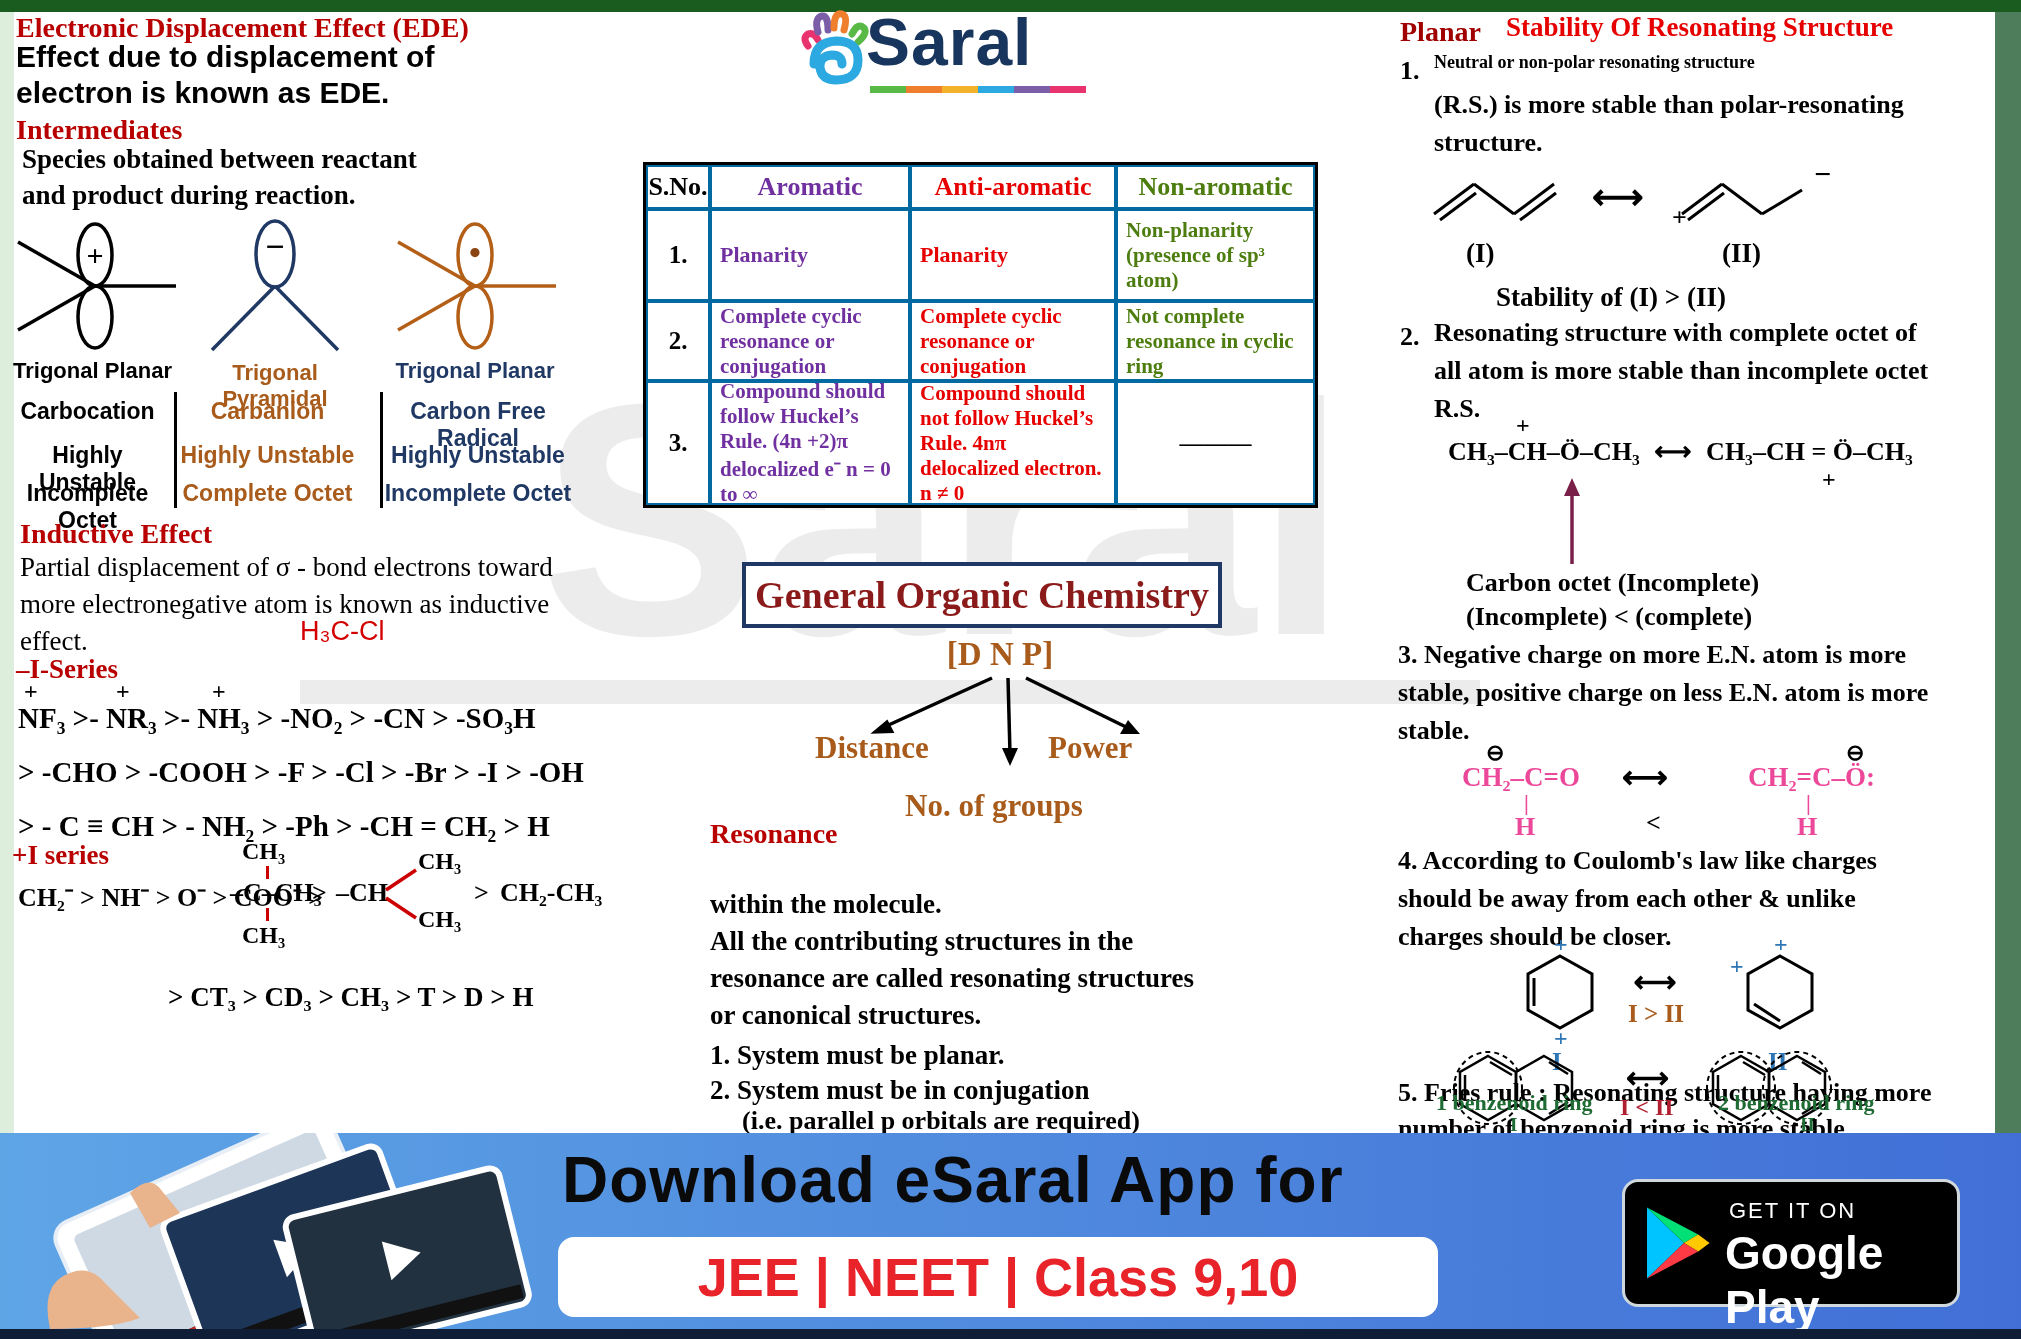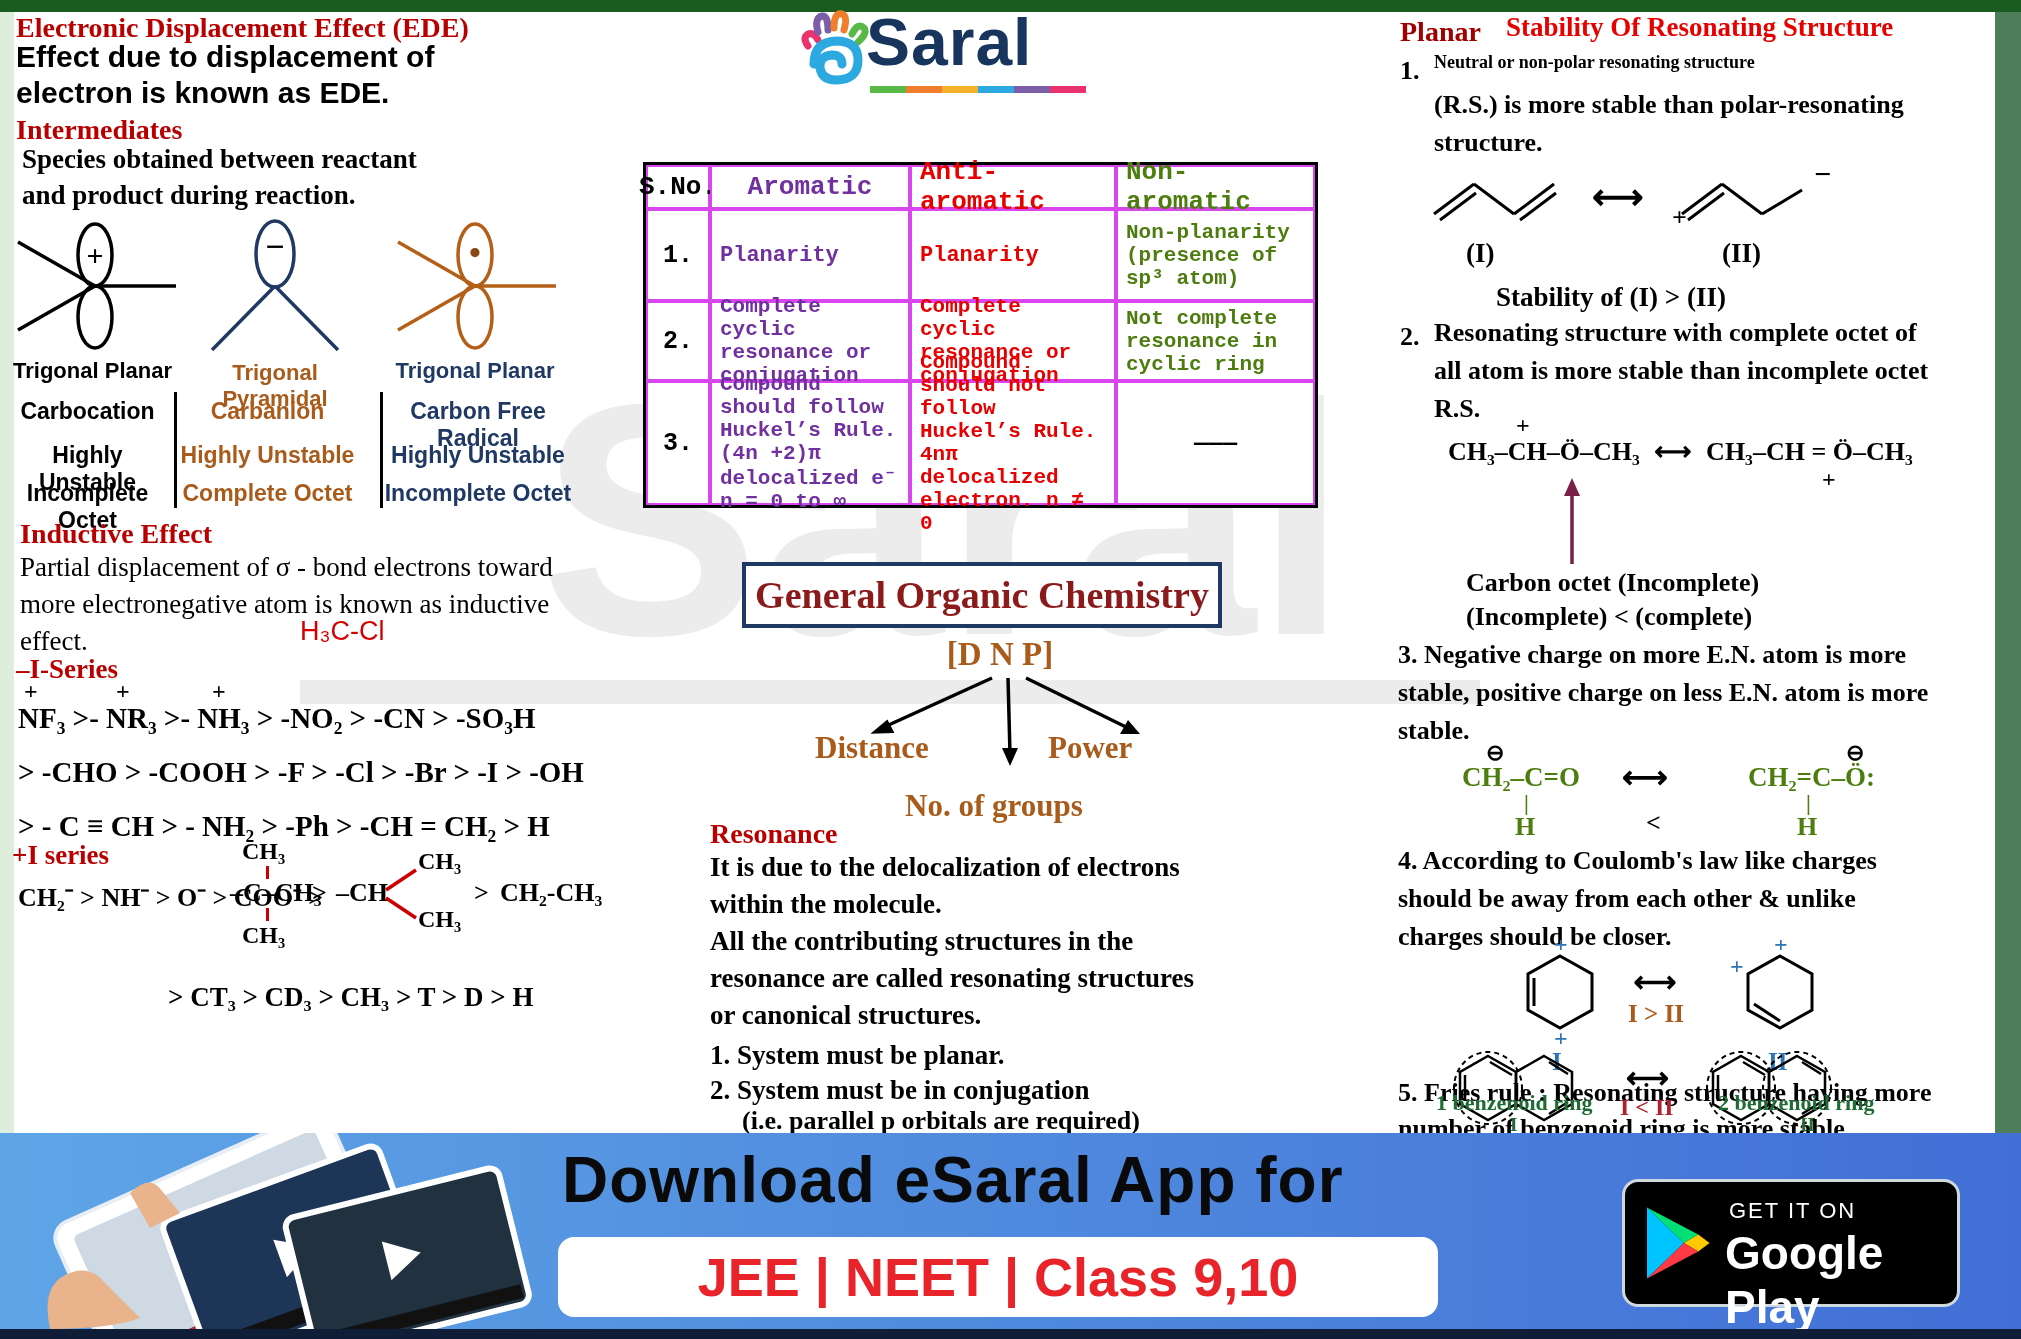--- a/index.html
+++ b/index.html
@@ -3,25 +3,25 @@
 <meta charset="utf-8">
 <style>
   html,body{margin:0;padding:0;background:#444;}
   #poster{position:relative;width:2021px;height:1339px;background:#ffffff;overflow:hidden;
           font-family:"Liberation Serif",serif;}
   .abs{position:absolute;}
   .sf{font-family:"Liberation Sans",sans-serif;}
   .sr{font-family:"Liberation Serif",serif;}
   .b{font-weight:bold;}
   .red{color:#b80000;} .bred{color:#e60000;} .pur{color:#7030a0;} .nav{color:#4d7c0f;}
-  .brn{color:#a85b1a;} .mar{color:#4d7c0f;} .grn{color:#1e6b33;} .teal{color:#2e75b6;}
+  .brn{color:#a85b1a;} .mar{color:#ec4899;} .grn{color:#1e6b33;} .teal{color:#2e75b6;}
   .blk{color:#000;}
   .ctr{text-align:center;}
   .tbl{display:grid;border:3px solid #000;background:#fff;}
-  .tbl .cell{border:2px solid #d946ef;padding:4px 8px;display:flex;align-items:center;font-family:Liberation Mono, monospace;}
+  .tbl .cell{border:2px solid #0369a1;padding:4px 8px;display:flex;align-items:center;}
   .wm{color:#777;opacity:.13;pointer-events:none;}
   .vline{width:3px;background:#000;}
   .rline{background:#cc0000;}
   svg text{font-family:"Liberation Serif",serif;}
 </style>
 </head>
 <body>
 
 <div id="poster">
 
@@ -168,21 +168,20 @@
     <line x1="168" y1="2" x2="170" y2="78" stroke="#000" stroke-width="3.5"></line>
     <polygon points="170,90 162,72 178,72" fill="#000"></polygon>
     <line x1="186" y1="2" x2="288" y2="52" stroke="#000" stroke-width="3.5"></line>
     <polygon points="300,58 280,58 288,44" fill="#000"></polygon>
   </svg>
   <div class="abs sr b brn" style="left:815px;top:730px;font-size:31px;z-index:2;">Distance</div>
   <div class="abs sr b brn" style="left:1048px;top:730px;font-size:31px;z-index:2;">Power</div>
   <div class="abs sr b brn" style="left:905px;top:788px;font-size:31px;z-index:2;">No. of groups</div>
 
   <div class="abs sr b red" style="left:710px;top:818px;font-size:28px;z-index:2;">Resonance</div>
-  <div class="abs sr b blk" style="left:710px;top:852px;font-size:27px;z-index:2;">It is due to the delocalization  of electrons</div>
   <div class="abs sr b blk" style="left:710px;top:889px;font-size:27px;z-index:2;">within the molecule.</div>
   <div class="abs sr b blk" style="left:710px;top:926px;font-size:27px;z-index:2;">All the contributing structures in the</div>
   <div class="abs sr b blk" style="left:710px;top:963px;font-size:27px;z-index:2;">resonance are called resonating structures</div>
   <div class="abs sr b blk" style="left:710px;top:1000px;font-size:27px;z-index:2;">or canonical structures.</div>
   <div class="abs sr b blk" style="left:710px;top:1040px;font-size:27px;z-index:2;">1. System must be planar.</div>
   <div class="abs sr b blk" style="left:710px;top:1075px;font-size:27px;z-index:2;">2. System must be in conjugation</div>
   <div class="abs sr b blk" style="left:742px;top:1106px;font-size:26px;z-index:2;">(i.e. parallel p orbitals are required)</div>
 
   <div class="abs sr b" style="left:1400px;top:16px;font-size:28px;color:#a00000;z-index:2;">Planar</div>
   <div class="abs sr b bred" style="left:1506px;top:12px;font-size:27px;z-index:2;">Stability Of Resonating Structure</div>

